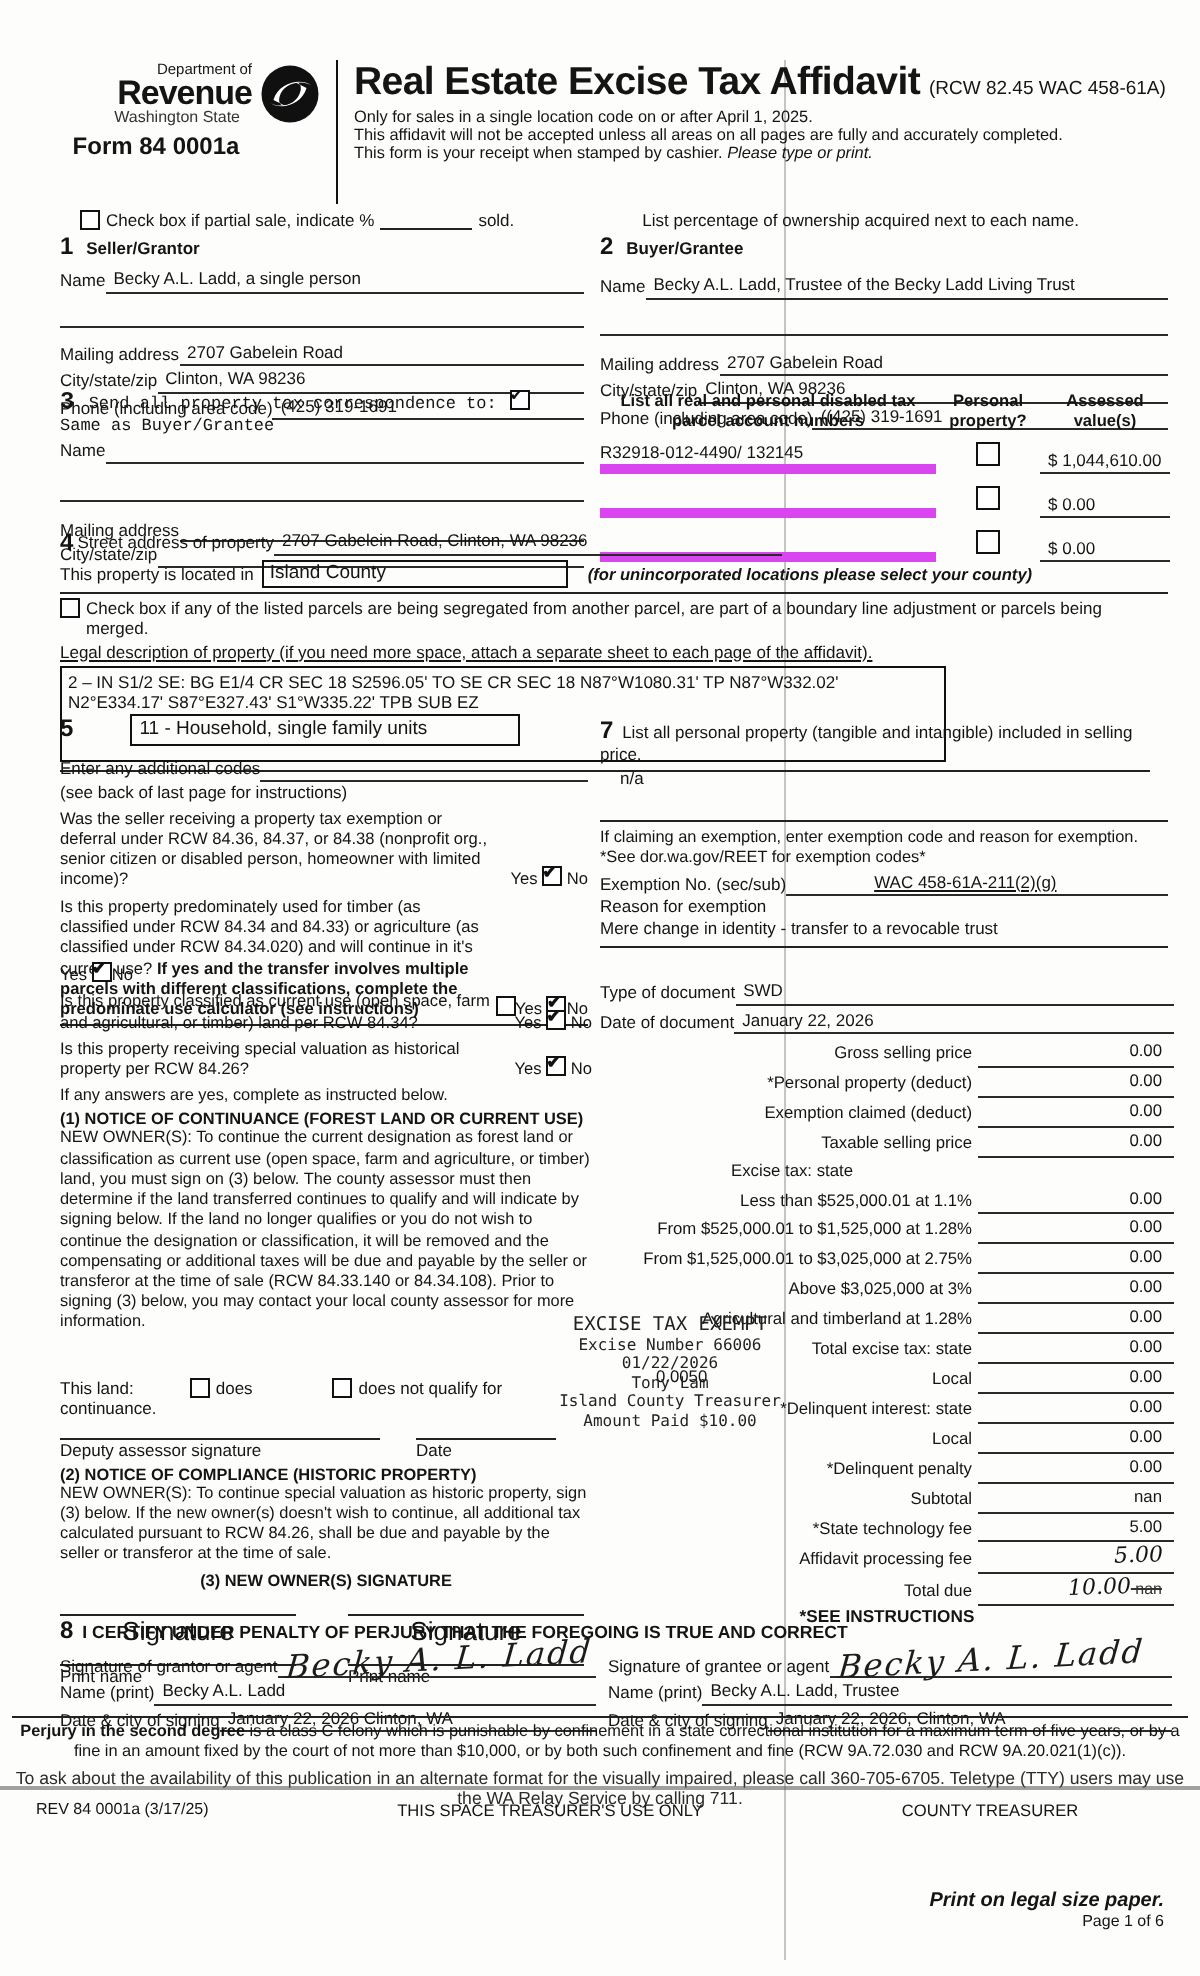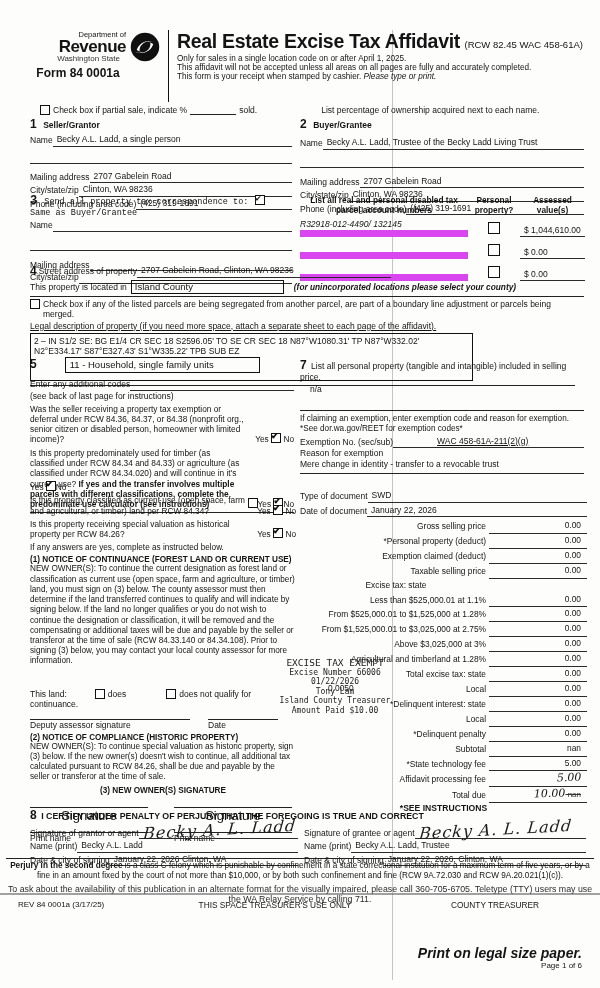--- a/index.html
+++ b/index.html
@@ -26,21 +26,21 @@
   .mheading{text-align:center;padding-right:95px;font-size:8.4px;line-height:13.9px;}
   .mprefix{position:absolute;left:28px;bottom:1px;font-size:8.4px;}
   .hw-num{font-family:"DejaVu Serif",serif;font-style:italic;font-size:11px;transform:rotate(-2deg);display:inline-block;}
   .strike{text-decoration:line-through;font-size:8px;color:#333;}
   .sig{font-family:"DejaVu Serif",serif;font-style:italic;font-size:16px;transform:rotate(-3deg) skewX(-8deg);
        display:inline-block;white-space:nowrap;color:#1c1c1c;letter-spacing:1px;}
   .q{display:flex;font-size:8.3px;line-height:10.3px;margin-top:3px;}
   .qtext{flex:1;padding-right:4px;}
   .yn{white-space:nowrap;align-self:flex-end;font-size:8.3px;}
   .parc-row{display:flex;align-items:flex-end;margin-top:4px;}
-  .parc-num{width:168px;border-bottom:7px solid #d946ef;font-size:8.5px;min-height:11px;white-space:nowrap;font-style:italic;}
+  .parc-num{width:168px;border-bottom:5px solid #d946ef;font-size:8.5px;min-height:11px;white-space:nowrap;}
   .parc-cb{width:52px;text-align:center;}
   .parc-val{flex:1;border-bottom:1px solid #2a2a2a;font-size:8.5px;padding-left:4px;min-height:11px;white-space:nowrap;}
 </style>
 </head>
 <body>
 
 <div class="page">
 
   <div style="position:absolute;left:392px;top:30px;height:950px;border-left:1px solid #c4c4c4;"></div>
 
@@ -427,18 +427,18 @@
       <b>Perjury in the second degree</b><span> is a class C felony which is punishable by confinement in a state correctional institution for a maximum term of five years, or by a fine in an amount fixed by the court of not more than $10,000, or by both such confinement and fine (RCW 9A.72.030 and RCW 9A.20.021(1)(c)).</span></div>
     <div class="center" style="font-size:8.8px;line-height:10.4px;margin-top:3px;color:#2b2b2b;">To ask about the availability of this publication in an alternate format for the visually impaired, please call 360-705-6705. Teletype (TTY) users may use the WA Relay Service by calling 711.</div>
   </div>
 
   <div class="sec" style="left:0;top:893px;width:600px;height:95px;">
     <div style="border-top:2px solid #555;width:600px;opacity:.55;"></div>
     <div style="position:absolute;left:18px;top:7px;font-size:8px;">REV 84 0001a (3/17/25)</div>
     <div style="position:absolute;left:130px;top:7px;width:290px;text-align:center;font-size:8.3px;">THIS SPACE TREASURER'S USE ONLY</div>
     <div style="position:absolute;left:410px;top:7px;width:170px;text-align:center;font-size:8.3px;">COUNTY TREASURER</div>
     <div style="position:absolute;right:18px;top:52px;text-align:right;">
-      <div class="bold italic" style="font-size:14px;">Print on legal size paper.</div>
+      <div class="bold italic" style="font-size:10px;">Print on legal size paper.</div>
       <div style="font-size:8px;">Page 1 of 6</div>
     </div>
   </div>
 
 </div>
 
 </body></html>

